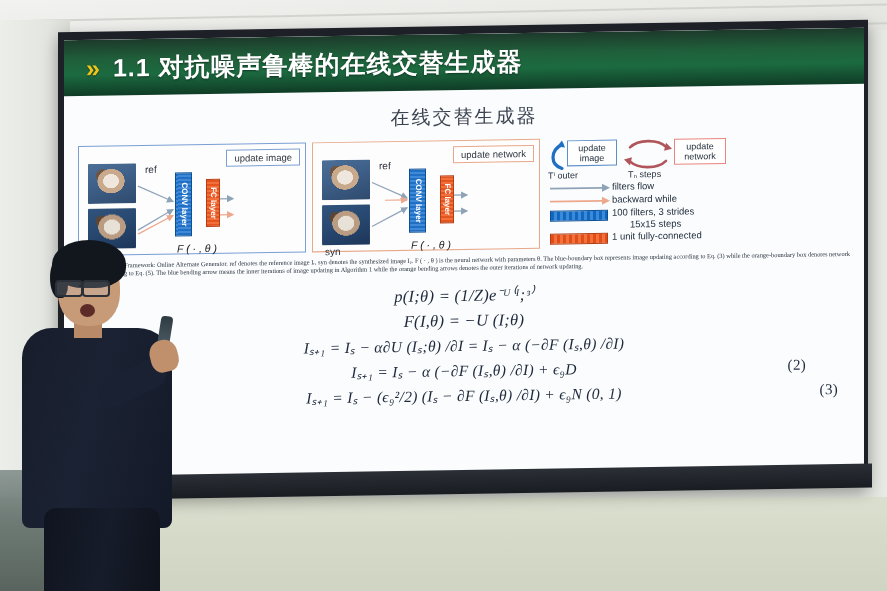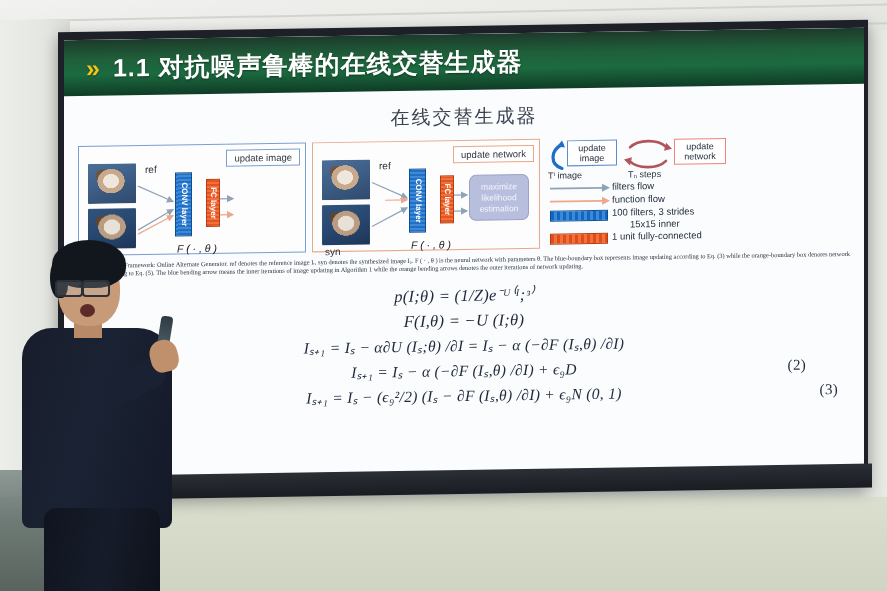--- a/index.html
+++ b/index.html
@@ -352,53 +352,52 @@
           <div class="thumb ref"></div>
           <div class="thumb syn"></div>
           <div class="lbl ref">ref</div>
           <div class="lbl syn">syn</div>
           <div class="conv">
               <span>CONV layer</span>
             </div>
           <div class="fc">
               <span>FC layer</span>
             </div>
-          <div class="outbox">maximize likelihood estimation</div>
           <div class="lbl fn">F ( · , θ )</div>
         </div>
 
         <div class="legend">
           <svg width="188" height="40" style="position:absolute;left:0;top:0">
             <path d="M16,6 C4,12 4,26 16,30" stroke="#1f6fc4" stroke-width="3.2" fill="none" stroke-linecap="round"></path>
             <path d="M16,2 L11,8 L19,9 z" fill="#1f6fc4"></path>
             <path d="M84,10 C92,2 112,2 120,10" stroke="#b0565a" stroke-width="2.6" fill="none" stroke-linecap="round"></path>
             <path d="M120,24 C112,32 92,32 84,24" stroke="#b0565a" stroke-width="2.6" fill="none" stroke-linecap="round"></path>
             <path d="M120,6 L126,12 L118,14 z" fill="#b0565a"></path>
             <path d="M84,28 L78,22 L86,20 z" fill="#b0565a"></path>
           </svg>
           <div class="lg-box img">update image</div>
           <div class="lg-box net">update network</div>
-          <div class="lg-steps ti">Tⁱ image</div>
+          <div class="lg-steps ti">Tⁱ outer</div>
           <div class="lg-steps tn">Tₙ steps</div>
 
           <svg width="62" height="10" style="position:absolute;left:4px;top:45px">
             <path d="M0,5 L52,5" stroke="#8fa3b8" stroke-width="1.6"></path>
             <path d="M52,1 L60,5 L52,9 z" fill="#8fa3b8"></path>
           </svg>
           <div class="lg-row" style="top:43px">filters flow</div>
 
           <svg width="62" height="10" style="position:absolute;left:4px;top:58px">
             <path d="M0,5 L52,5" stroke="#eda78c" stroke-width="1.6"></path>
             <path d="M52,1 L60,5 L52,9 z" fill="#eda78c"></path>
           </svg>
-          <div class="lg-row" style="top:56px">function flow</div>
+          <div class="lg-row" style="top:56px">backward while</div>
 
           <div class="lg-swatch blue" style="top:72px"></div>
           <div class="lg-row" style="top:69px">100 filters, 3 strides</div>
-          <div class="lg-row" style="top:81px;left:84px">15x15 inner</div>
+          <div class="lg-row" style="top:81px;left:84px">15x15 steps</div>
 
           <div class="lg-swatch orange" style="top:95px"></div>
           <div class="lg-row" style="top:93px">1 unit fully-connected</div>
         </div>
       </div>
 
       <div class="caption">Fig. 2.   A Defense Framework: Online Alternate Generator. ref denotes the reference image Iᵣ, syn denotes the synthesized image Iₛ. F ( · , θ ) is the neural network with parameters θ. The blue-boundary box represents image updating according to Eq. (3) while the orange-boundary box denotes network updating according to Eq. (5). The blue bending arrow means the inner iterations of image updating in Algorithm 1 while the orange bending arrows denotes the outer iterations of network updating.</div>
 
       <div class="eqs">
         <div class="eq">

